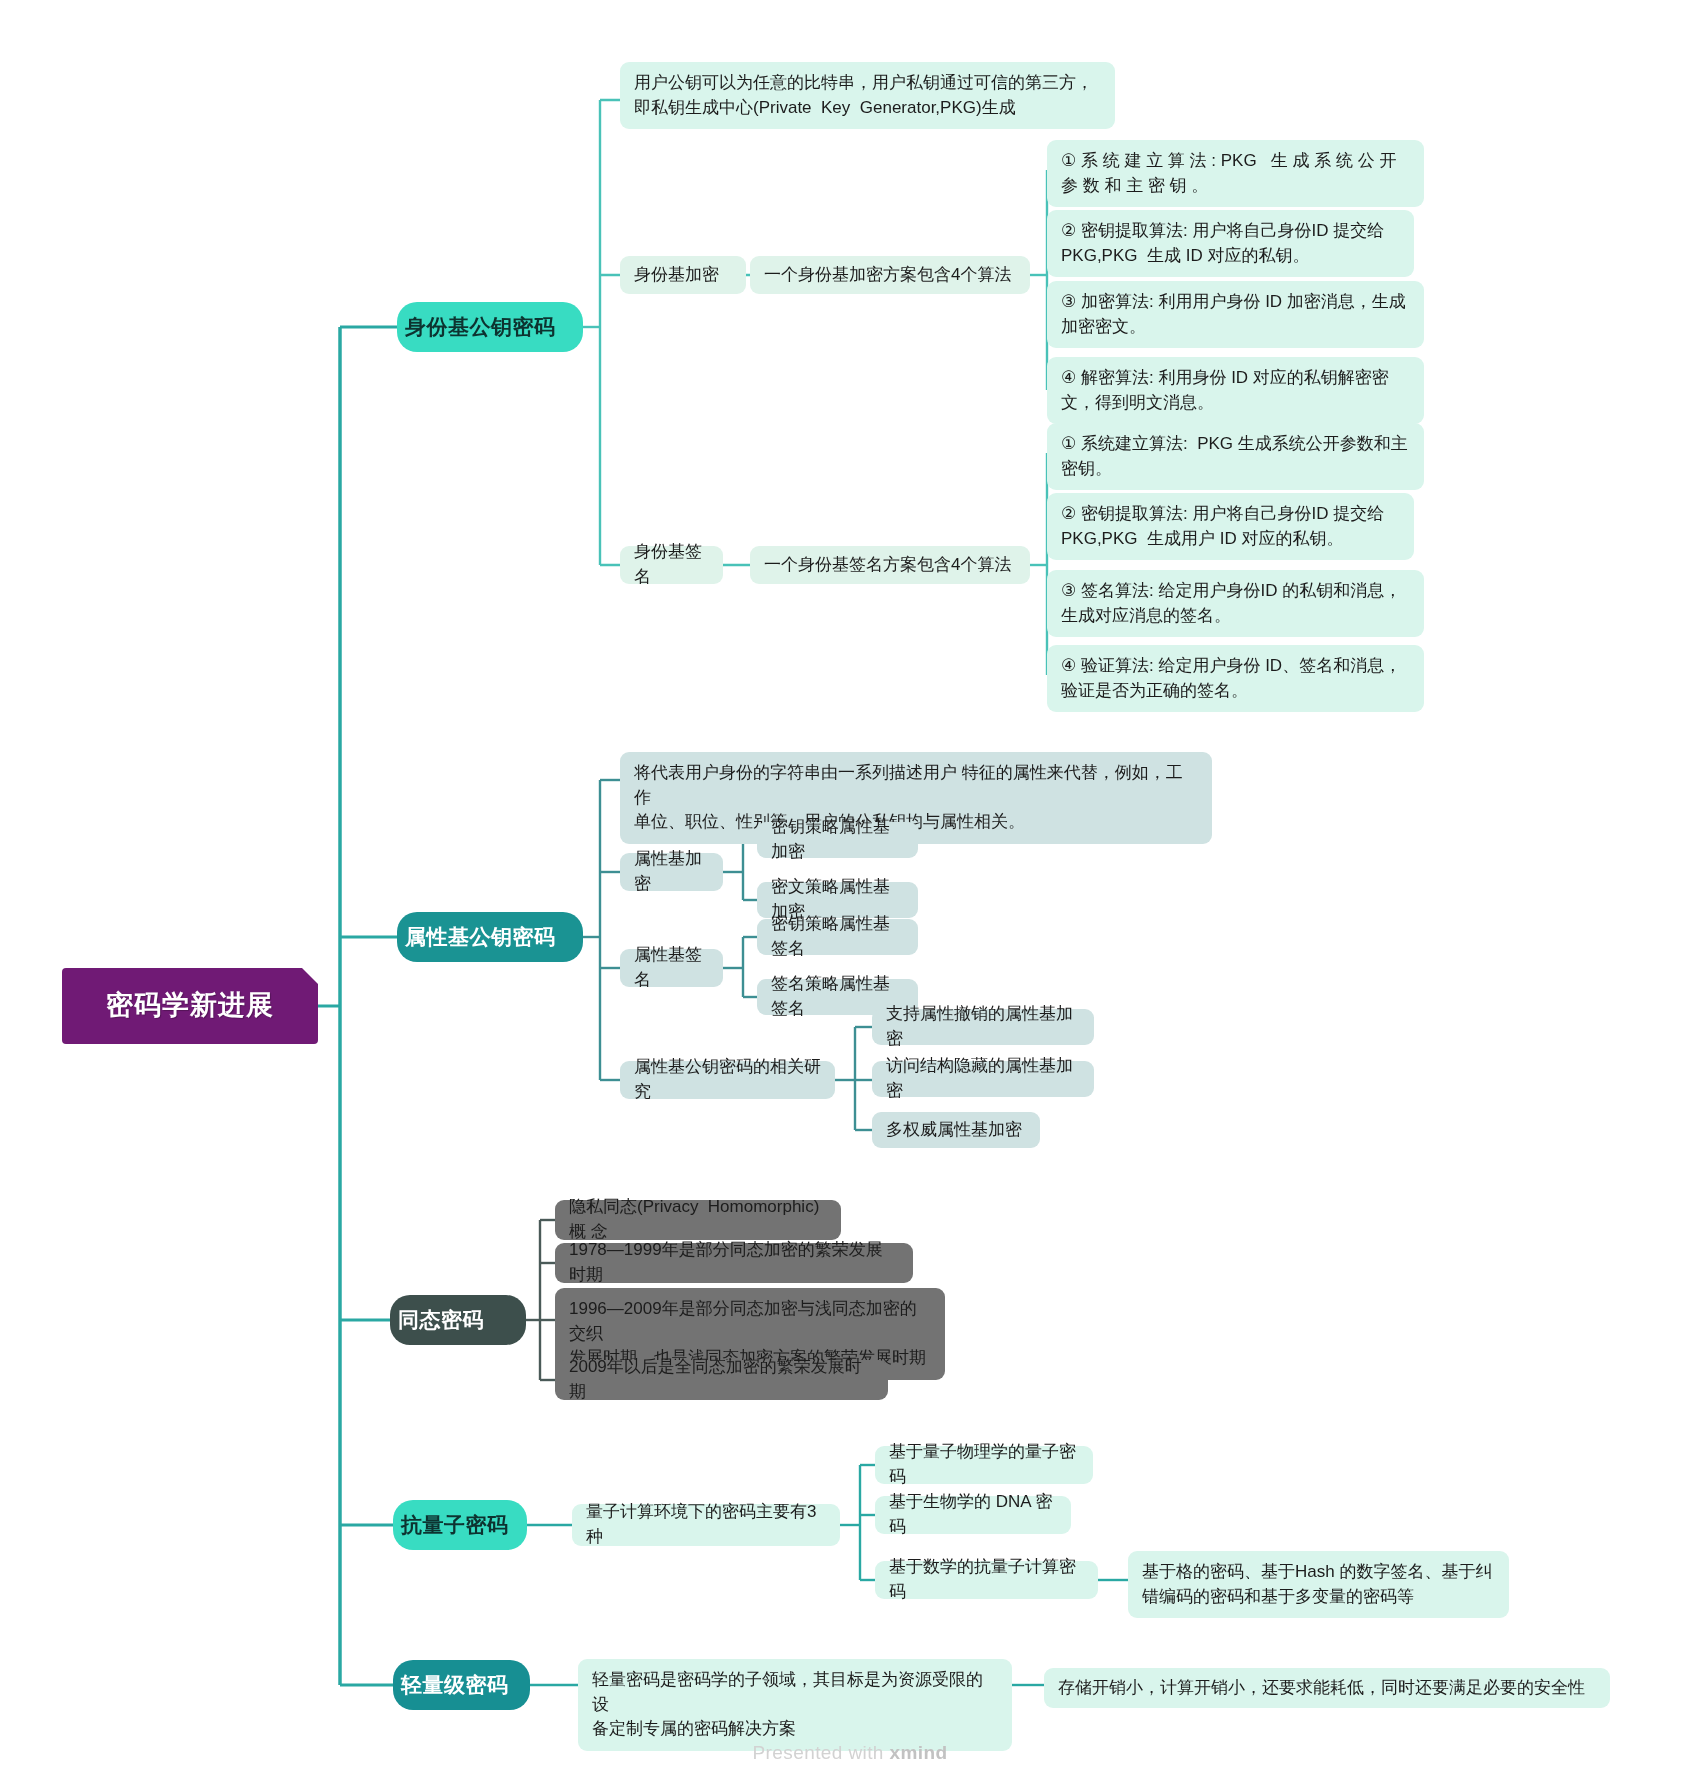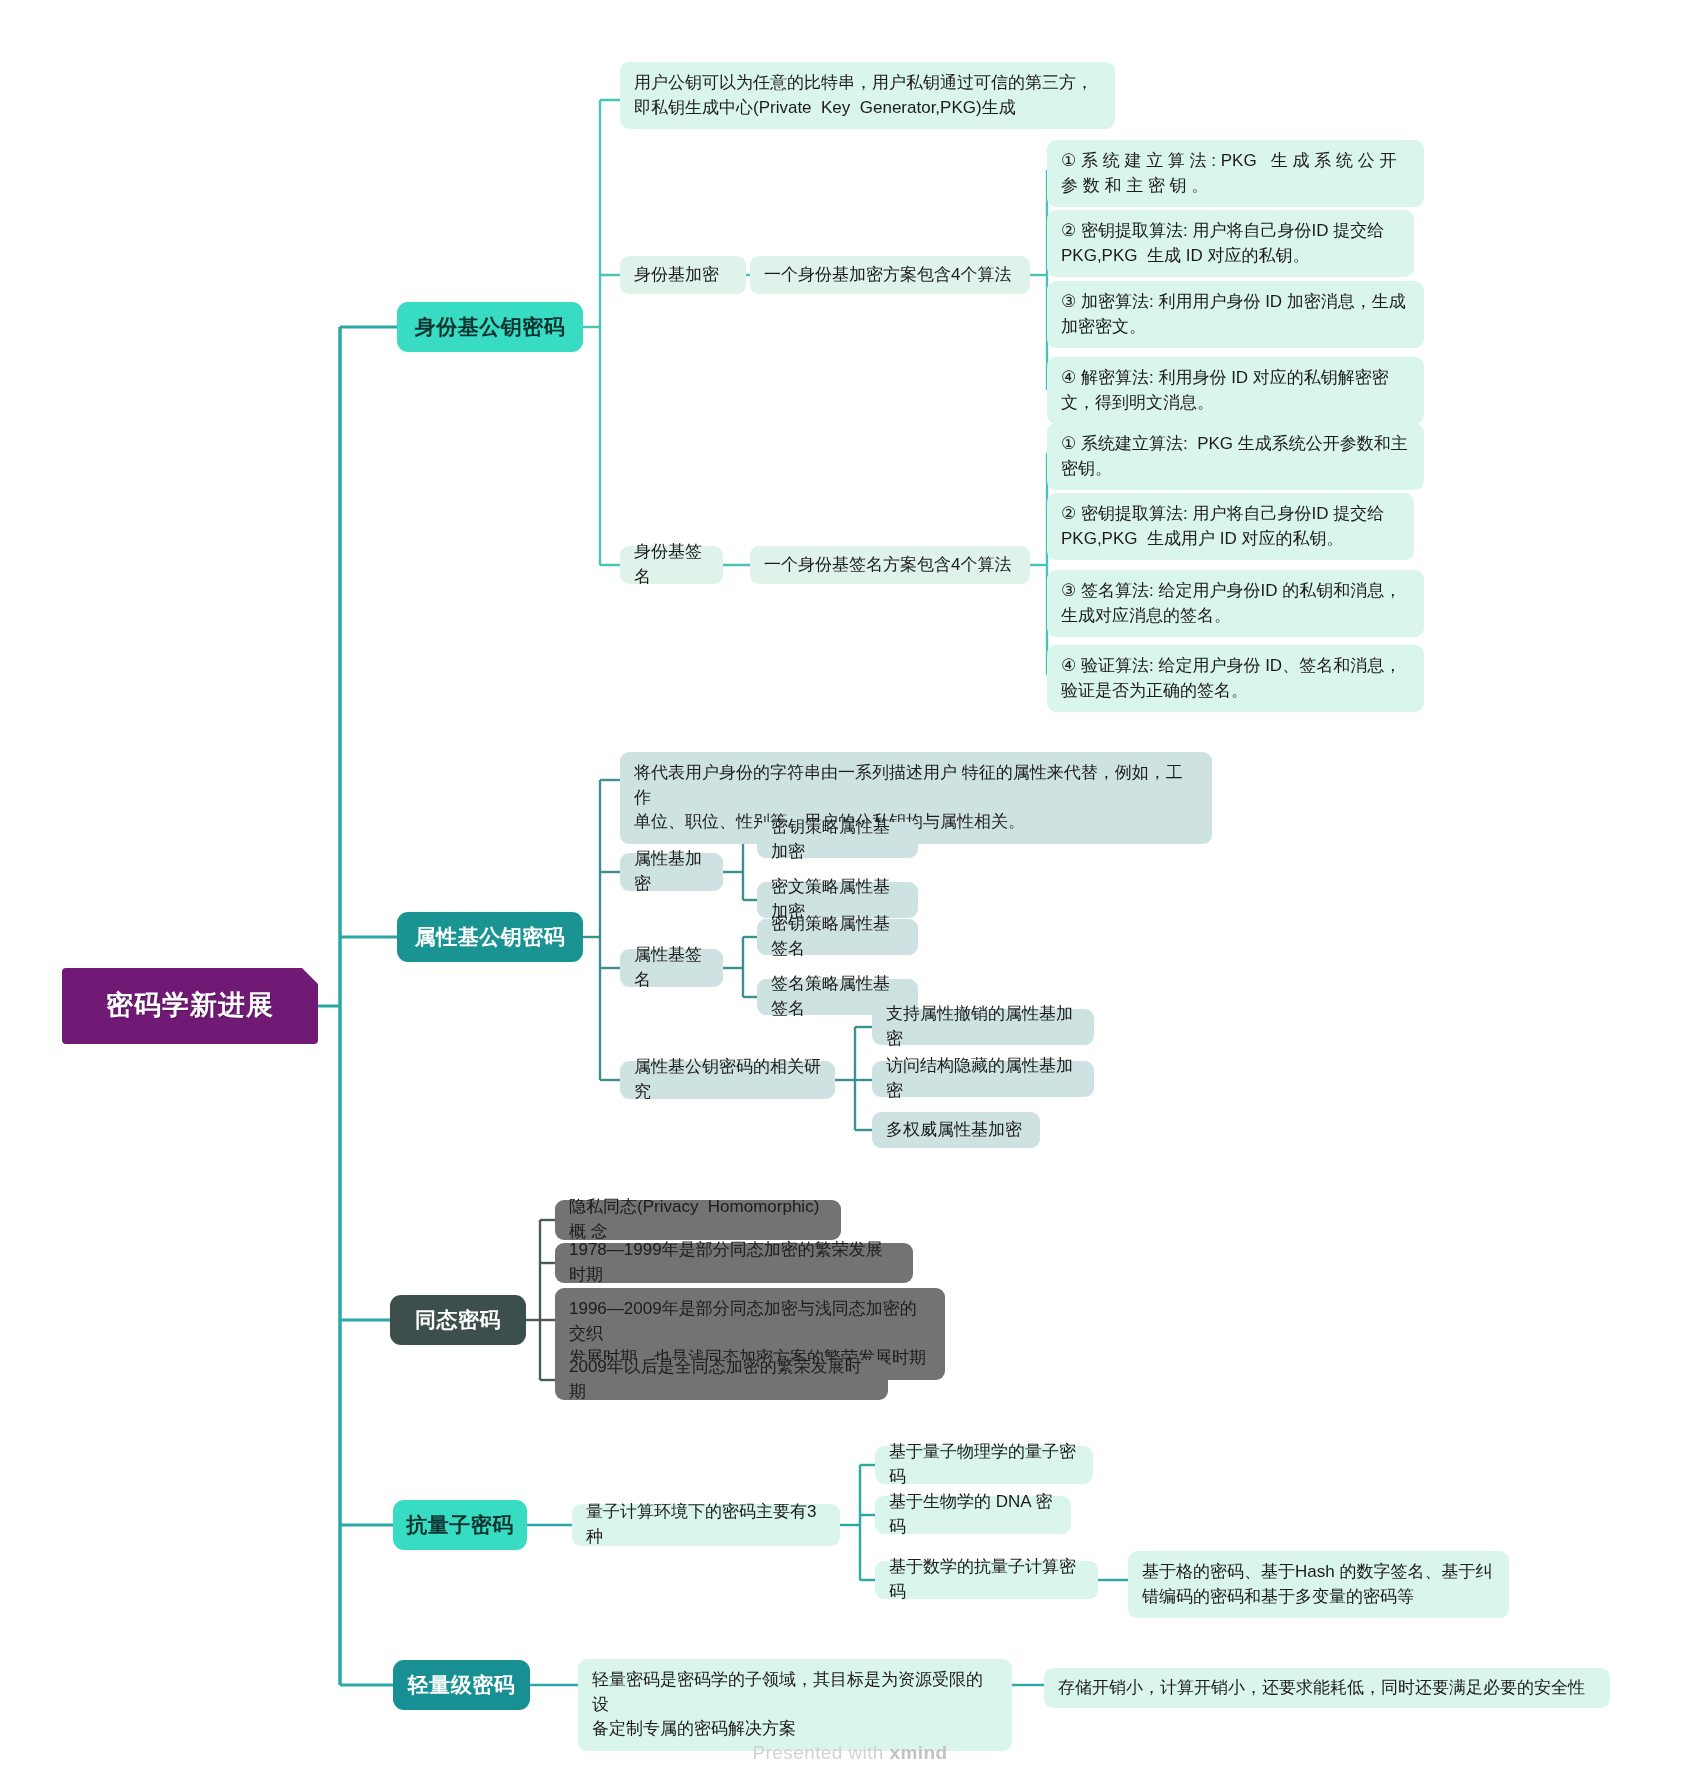--- a/index.html
+++ b/index.html
@@ -52,23 +52,22 @@
     width: 0; height: 0;
     border-left: 16px solid transparent;
     border-top: 16px solid #ffffff;
   }
 
   
   .branch {
     color: #ffffff;
     font-size: 21px;
     font-weight: bold;
-    justify-content: center;
-    border-radius: 11px;
-    padding: 0 0;
+    border-radius: 20px;
+    padding: 0 8px;
     letter-spacing: .5px;
   }
   .branch.teal-bright { background: #38dcc2; color: #0d3330; }
   .branch.teal-mid    { background: #1a9393; color: #ffffff; }
   .branch.slate       { background: #3d4f4c; color: #ffffff; }
   .branch.teal-deep   { background: #178f93; color: #ffffff; }
 
   
   .box {
     font-size: 17px;

